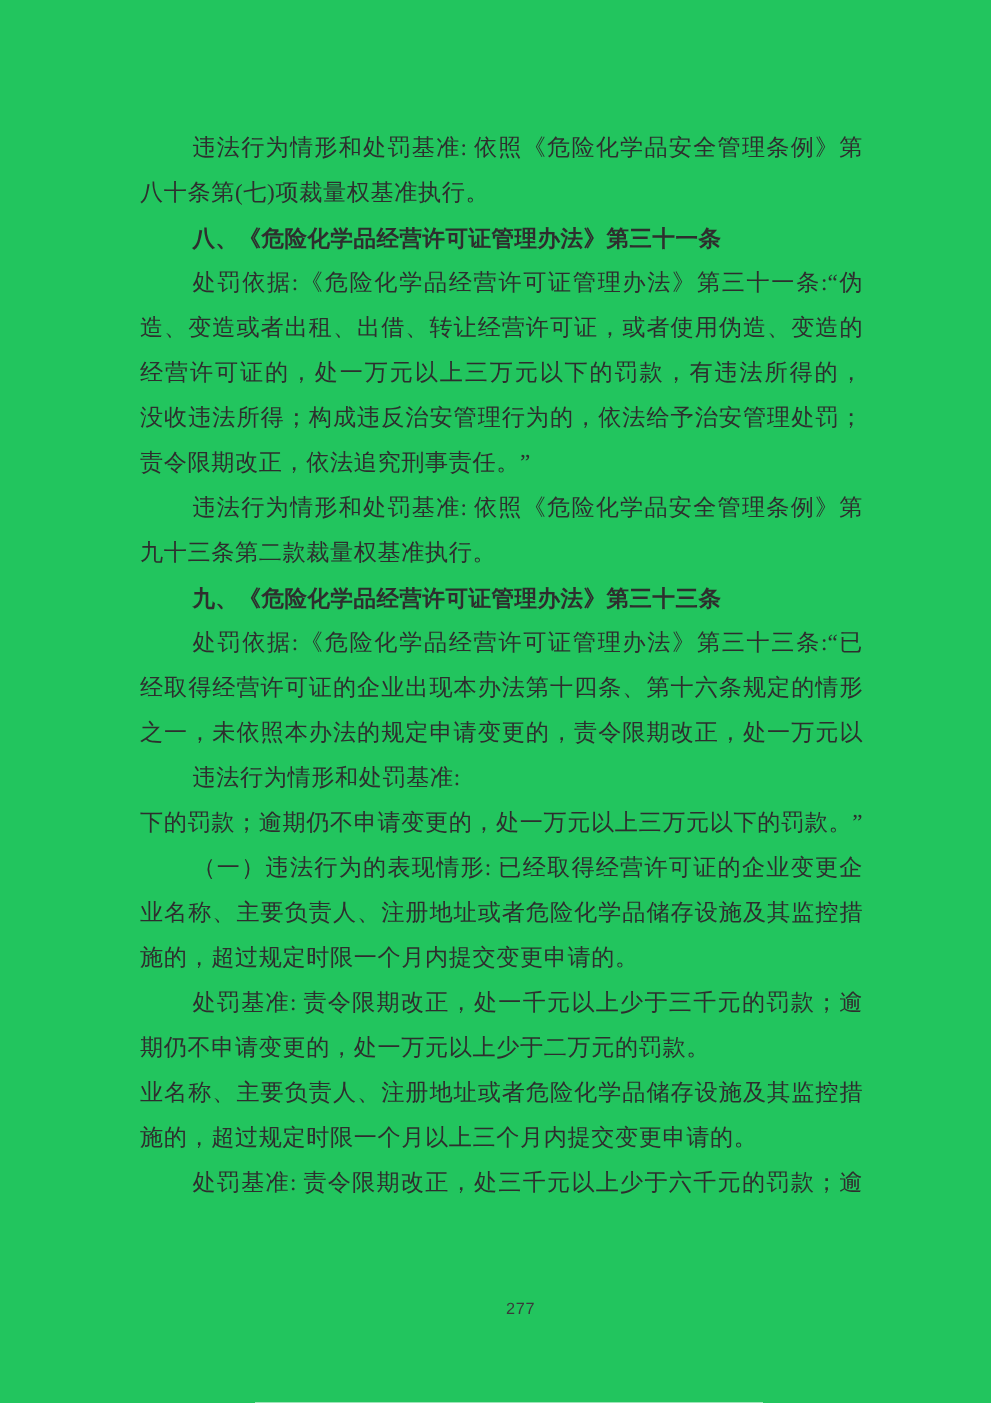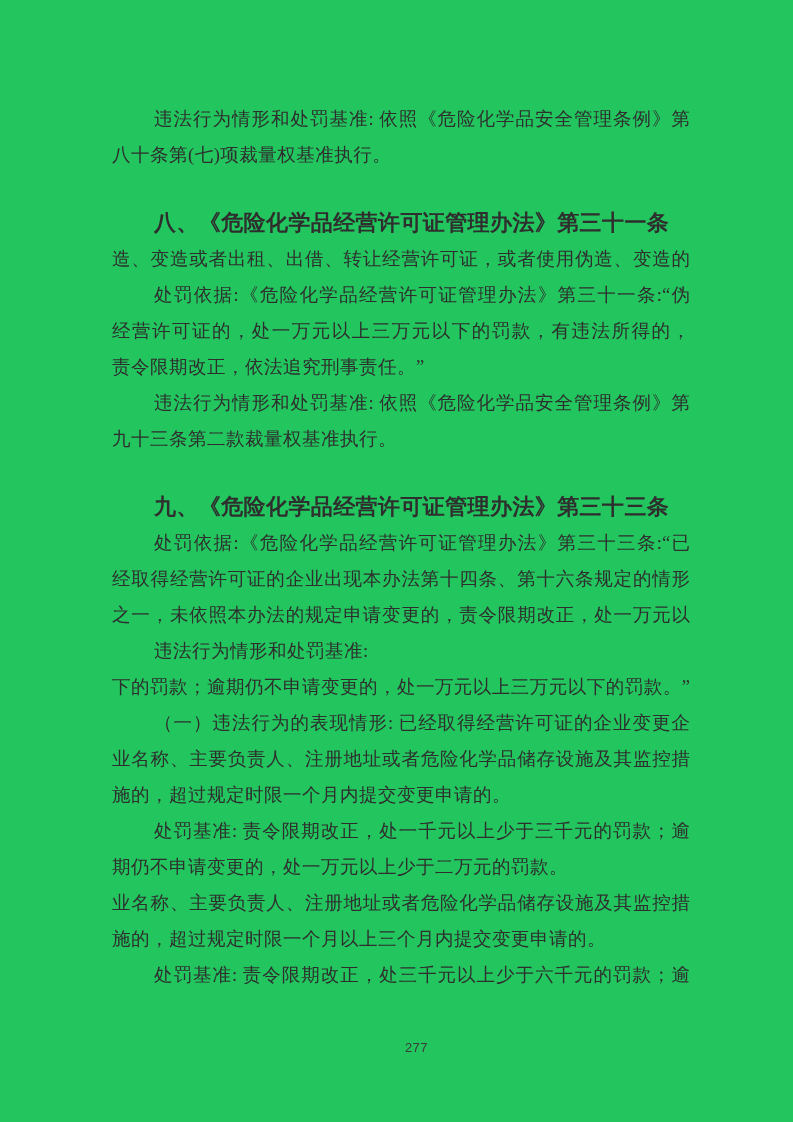--- a/index.html
+++ b/index.html
@@ -35,24 +35,23 @@
     text-align-last: justify;
     text-justify: inter-character;
     word-break: break-all;
     letter-spacing: 0;
   }
   .line.indent {
     text-indent: 42px;
   }
   .line.heading {
     font-weight: 700;
-    font-size: 22px;
+    font-size: 18px;
     font-family: "Liberation Sans", sans-serif;
     letter-spacing: 0.4px;
-    margin-top: 32px;
   }
   .page-footer {
     position: absolute;
     left: 0;
     right: 0;
     top: 1038px;
     text-align: center;
     padding-left: 40px;
   }
   .page-number {
@@ -63,23 +62,24 @@
   }
 </style>
 </head>
 <body>
 
 <div class="page">
   <main class="text-block" id="text-block">
       <div class="line indent justify">违法行为情形和处罚基准: 依照《危险化学品安全管理条例》第</div>
       <div class="line">八十条第(七)项裁量权基准执行。</div>
       <div class="line heading indent">八、《危险化学品经营许可证管理办法》第三十一条</div>
+      <div class="line indent justify">处罚依据:《危险化学品经营许可证管理办法》第三十一条:“伪</div>
       <div class="line justify">造、变造或者出租、出借、转让经营许可证，或者使用伪造、变造的</div>
-      <div class="line indent justify">处罚依据:《危险化学品经营许可证管理办法》第三十一条:“伪</div>
       <div class="line justify">经营许可证的，处一万元以上三万元以下的罚款，有违法所得的，</div>
+      <div class="line justify">没收违法所得；构成违反治安管理行为的，依法给予治安管理处罚；</div>
       <div class="line">责令限期改正，依法追究刑事责任。”</div>
       <div class="line indent justify">违法行为情形和处罚基准: 依照《危险化学品安全管理条例》第</div>
       <div class="line">九十三条第二款裁量权基准执行。</div>
       <div class="line heading indent">九、《危险化学品经营许可证管理办法》第三十三条</div>
       <div class="line indent justify">处罚依据:《危险化学品经营许可证管理办法》第三十三条:“已</div>
       <div class="line justify">经取得经营许可证的企业出现本办法第十四条、第十六条规定的情形</div>
       <div class="line justify">之一，未依照本办法的规定申请变更的，责令限期改正，处一万元以</div>
       <div class="line indent">违法行为情形和处罚基准:</div>
       <div class="line justify">下的罚款；逾期仍不申请变更的，处一万元以上三万元以下的罚款。”</div>
       <div class="line indent justify">（一）违法行为的表现情形: 已经取得经营许可证的企业变更企</div>

